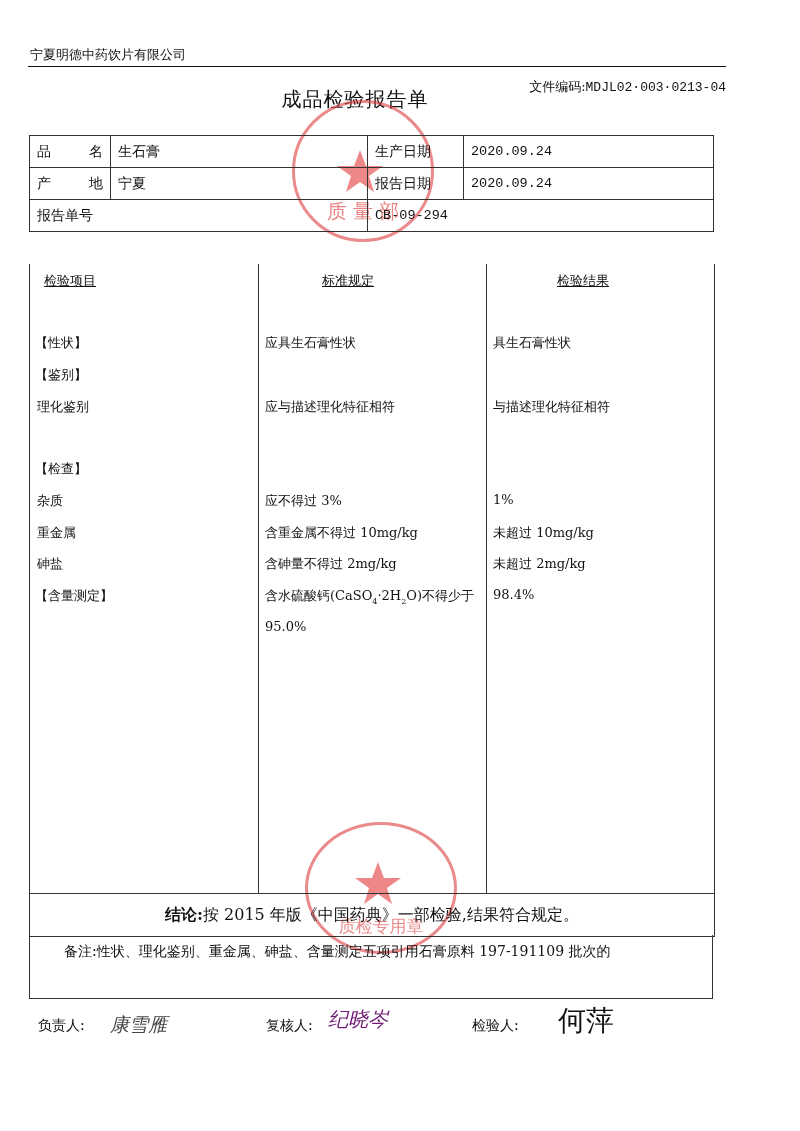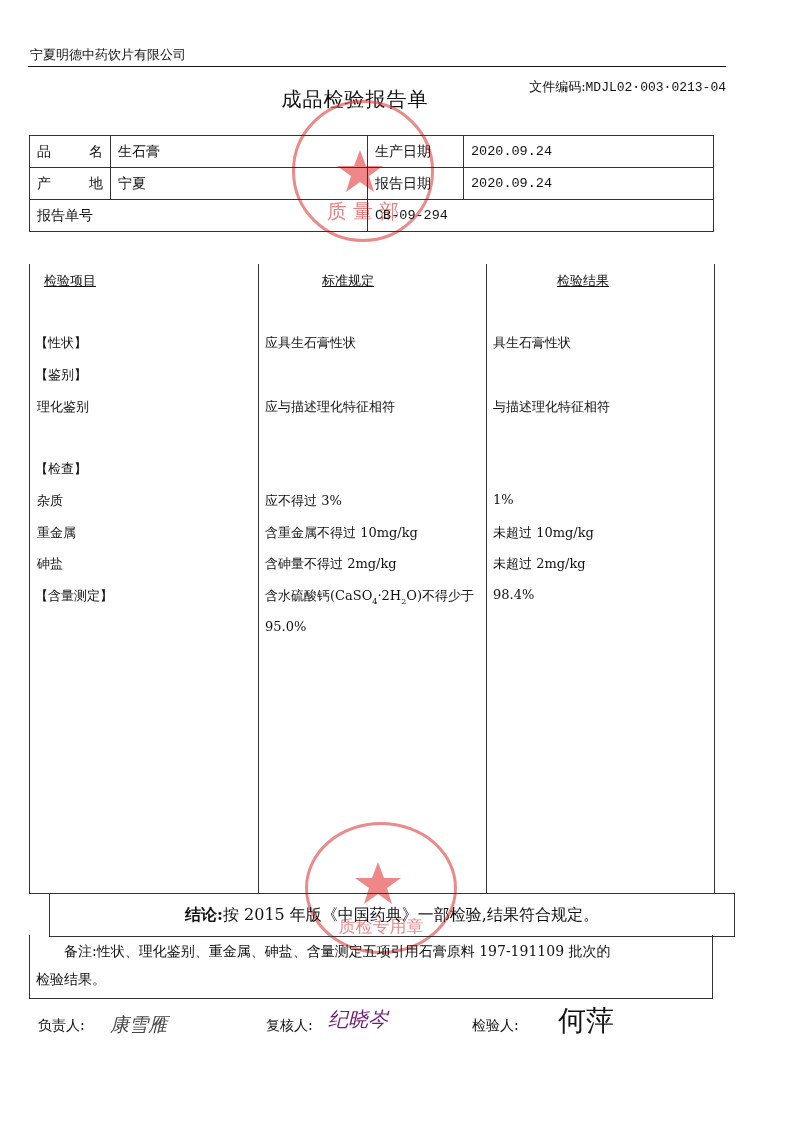--- a/index.html
+++ b/index.html
@@ -15,21 +15,21 @@
   .info td { border:1px solid #333; height:31px; padding:0 7px; }
   .info .c1 { width:66px; }
   .info .c2 { width:242px; }
   .info .c3 { width:81px; }
   .info .num { font-family:"Liberation Mono","DejaVu Sans Mono",monospace; font-size:13.5px; }
   .spread { display:flex; justify-content:space-between; }
   .body-box { left:29px; top:264px; width:684px; height:629px; border:1px solid #333; border-top:none; }
   .vline { top:264px; width:1px; height:629px; background:#333; }
   .colhead { top:272px; font-size:13px; text-decoration:underline; }
   .cell { font-size:13px; white-space:nowrap; }
-  .concl-box { left:29px; top:893px; width:684px; height:42px; border:1px solid #333; border-top:1px solid #333; display:flex; align-items:center; justify-content:center; font-size:16px;margin-left:20px; }
+  .concl-box { left:29px; top:893px; width:684px; height:42px; border:1px solid #333; border-top:1px solid #333; display:flex; align-items:center; justify-content:center; font-size:16px; }
   .concl-box b { font-weight:bold; }
   .remark-box { left:29px; top:935px; width:684px; height:64px; border:1px solid #333; border-top:none; font-size:14px; line-height:28px; padding:2px 6px; box-sizing:border-box; }
   .sig { top:1017px; font-size:14px; }
   .signature { font-family:"DejaVu Serif",serif; font-style:italic; }
   .stamp { border-radius:50%; border:3px solid rgba(220,60,60,0.75); opacity:0.8; }
   sub { font-size:8px; }
 </style>
 </head>
 <body>
 
@@ -123,21 +123,20 @@
   <div class="abs" style="left:10px; top:90px; width:126px; text-align:center; color:rgba(220,60,60,0.75); font-size:17px;">质检专用章</div>
 </div>
 
 <div class="abs concl-box">
   <b>结论:</b>
     <span>按 2015 年版《中国药典》一部检验,结果符合规定。</span>
 </div>
 
 <div class="abs remark-box">
   <div style="text-indent:28px;">备注:性状、理化鉴别、重金属、砷盐、含量测定五项引用石膏原料 197-191109 批次的</div>
-  <div>检验结果。</div>
 </div>
 
 <div class="abs sig" style="left:38px;">负责人:</div>
 <div class="abs sig signature" style="left:110px; top:1012px; font-size:19px; color:#444;">康雪雁</div>
 <div class="abs sig" style="left:266px;">复核人:</div>
 <div class="abs sig signature" style="left:328px; top:1006px; font-size:20px; color:#701a75;">纪晓岑</div>
 <div class="abs sig" style="left:472px;">检验人:</div>
 <div class="abs sig signature" style="left:558px; top:1002px; font-size:28px; color:#111; font-style:normal;">何萍</div>
 
 </body></html>

